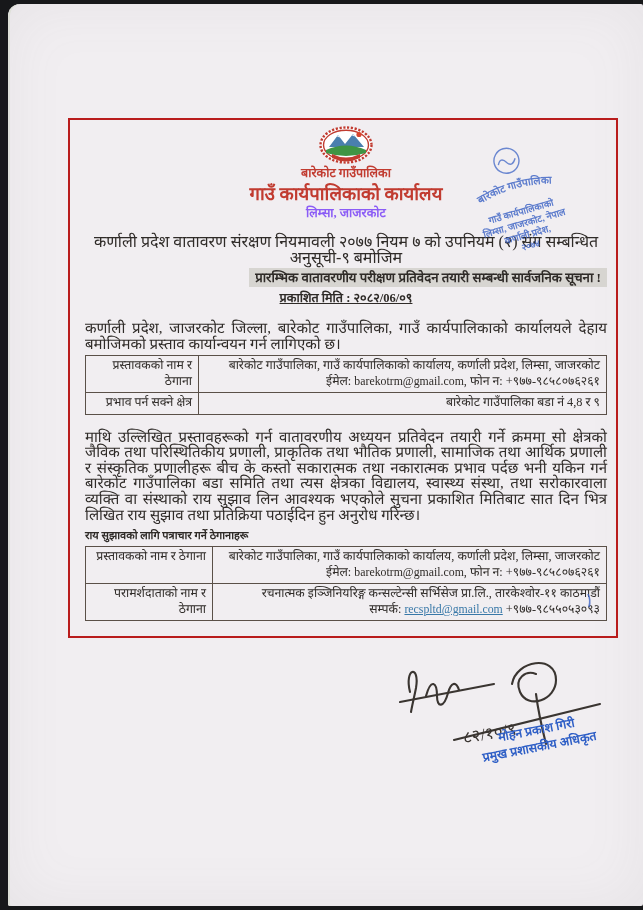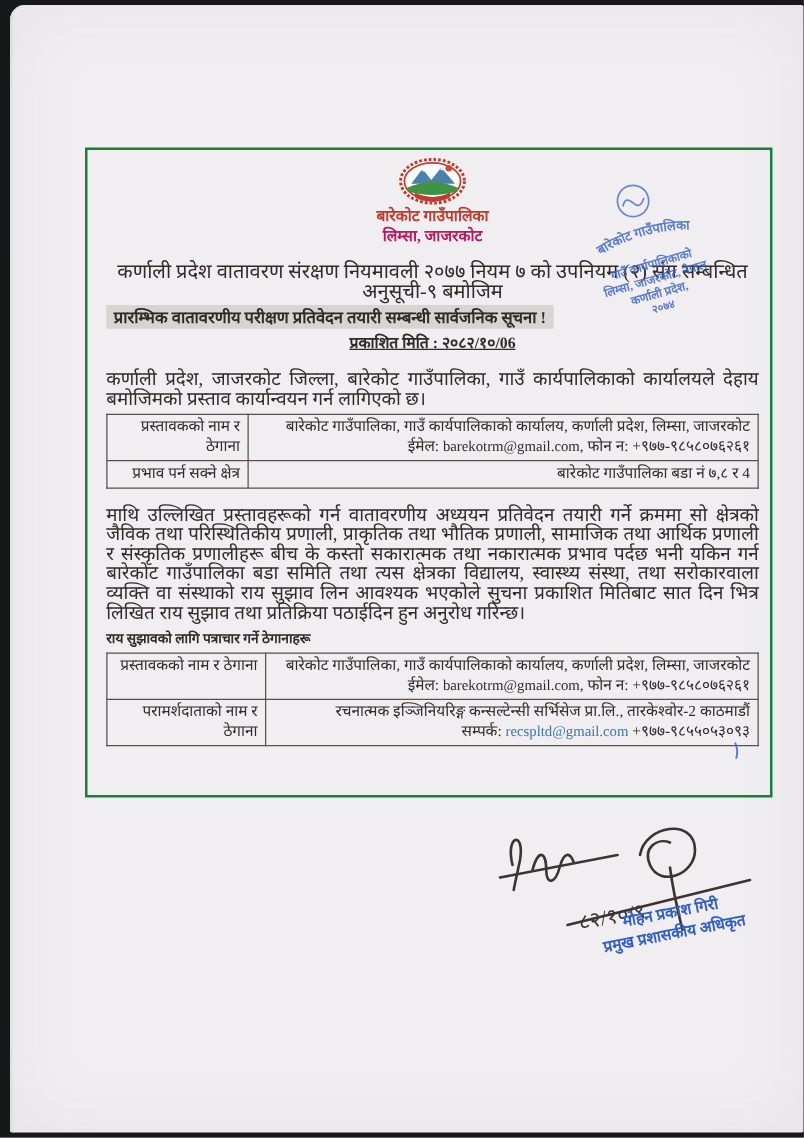--- a/index.html
+++ b/index.html
@@ -3,42 +3,42 @@
 <meta charset="utf-8">
 <style>
   html,body{margin:0;padding:0;}
   body{background:#141416;}
   .scene{position:relative;width:643px;height:910px;background:#17181a;overflow:hidden;
          font-family:"Liberation Serif","DejaVu Serif",serif;color:#2f2b28;}
   .paper{position:absolute;left:8px;top:4px;width:635px;height:902px;background:#f1eef1;
          border-radius:12px 2px 2px 2px;
          box-shadow:inset 0 0 60px rgba(120,110,120,0.08), inset 2px 0 0 #e4e6de;}
   .frame{position:absolute;left:60px;top:114px;width:550px;height:520px;box-sizing:border-box;
-         border:2px solid #15803d;}
+         border:2px solid #b91c1c;}
   .frame-content{position:relative;width:100%;height:100%;box-sizing:border-box;
          padding:4px 9px 0 15px;}
   .header-block{text-align:center;line-height:1;}
   .logo{display:block;margin:2px auto 2px auto;}
   .muni-line{font-size:12.5px;font-weight:bold;color:#c13b30;line-height:15px;}
   .office-line{font-size:18.5px;font-weight:bold;color:#c13b30;line-height:22px;margin-top:2px;}
-  .loc-line,.prov-line{font-size:12.5px;font-weight:bold;color:#be185d;line-height:15px;margin-top:1px;}
+  .loc-line,.prov-line{font-size:12.5px;font-weight:bold;color:#8b5cf6;line-height:15px;margin-top:1px;}
   .stamp-wrap{position:absolute;right:26px;top:24px;width:150px;height:115px;
          transform:rotate(-16deg);opacity:0.82;pointer-events:none;}
   .subject-line{text-align:center;font-size:16px;line-height:16px;margin-top:13px;}
-  .title-row{text-align:left;margin-top:2px;}
+  .title-row{text-align:right;margin-top:2px;}
   .notice-title{display:inline-block;font-size:13.2px;font-weight:bold;background:#d7d5d1;
          padding:1px 6px;line-height:17px;}
   .date-line{text-align:center;font-size:12.6px;font-weight:bold;text-decoration:underline;
          line-height:16px;margin-top:3px;}
   .para{font-size:15px;line-height:15.6px;text-align:justify;margin-top:15px;}
   .doc-table{width:100%;border-collapse:collapse;margin-top:3px;font-size:12.3px;text-align:right;}
   .doc-table td{border:1px solid #5a5048;vertical-align:top;padding:2px 6px 3px 6px;line-height:15.5px;}
   .label-col-1{width:100px;}
   .label-col-2{width:114px;}
-  .email-link{color:#3878a8;}
+  .email-link{color:#3878a8;text-decoration:underline;}
   .latin{font-size:11.8px;}
   .addr-heading{font-size:11px;font-weight:bold;line-height:15px;margin-top:5px;}
   .sig-area{position:absolute;left:388px;top:644px;width:220px;height:150px;}
   .officer-stamp{position:absolute;left:62px;top:74px;width:160px;transform:rotate(-11deg);
          color:#2f5fc6;font-weight:bold;font-size:12.5px;line-height:17px;text-align:center;}
   .ink-tick{position:absolute;left:577px;top:589px;}
   .stamp-text{font-weight:bold;}
 </style>
 </head>
 <body>
@@ -53,20 +53,21 @@
           <svg class="logo" width="54" height="38" viewBox="0 0 54 38">
             <ellipse cx="27" cy="19" rx="25.5" ry="17.5" fill="#ffffff" stroke="#c13b30" stroke-width="2.4" stroke-dasharray="2.2,1.6"></ellipse>
             <ellipse cx="27" cy="19" rx="22.5" ry="14.8" fill="#ffffff" stroke="#c13b30" stroke-width="1.4"></ellipse>
             <path d="M10,21 L19,9 L26,18 L34,8 L45,21 Z" fill="#4a7fae"></path>
             <path d="M18,10.5 L19,9 L21,11.5 Z M33,9.5 L34,8 L36,10.5 Z" fill="#eef4f8"></path>
             <circle cx="40" cy="8.5" r="2.6" fill="#d8452f"></circle>
             <path d="M7,24 Q27,15 47,24 L47,27 Q27,33 7,27 Z" fill="#3f9444"></path>
             <path d="M13,28 Q27,35 41,28 L41,32 Q27,39 13,32 Z" fill="#c13b30"></path>
           </svg>
           <div class="muni-line">बारेकोट गाउँपालिका</div>
+          <div class="office-line">गाउँ कार्यपालिकाको कार्यालय</div>
           <div class="loc-line">लिम्सा, जाजरकोट</div>
         </div>
 
         <div class="stamp-wrap">
           <svg width="150" height="115" viewBox="0 0 150 115">
             <g fill="none" stroke="#3c63c5" stroke-width="1.4" opacity="0.9">
               <circle cx="78" cy="16" r="12.5"></circle>
               <path d="M69,18 q4,-8 9,0 q4,6 9,-2"></path>
             </g>
             <defs>
@@ -79,57 +80,57 @@
             <text x="78" y="84" text-anchor="middle" font-size="9.5" class="stamp-text" fill="#3c63c5">लिम्सा, जाजरकोट, नेपाल</text>
             <text x="78" y="96" text-anchor="middle" font-size="9.5" class="stamp-text" fill="#3c63c5">कर्णाली प्रदेश,</text>
             <text x="78" y="107" text-anchor="middle" font-size="9" class="stamp-text" fill="#3c63c5">२०७४</text>
           </svg>
         </div>
 
         <div class="subject-line">कर्णाली प्रदेश वातावरण संरक्षण नियमावली २०७७ नियम ७ को उपनियम (२) संग सम्बन्धित अनुसूची-९ बमोजिम</div>
         <div class="title-row">
           <span class="notice-title">प्रारम्भिक वातावरणीय परीक्षण प्रतिवेदन तयारी सम्बन्धी सार्वजनिक सूचना !</span>
         </div>
-        <div class="date-line">प्रकाशित मिति : २०८२/१०/06</div>
+        <div class="date-line">प्रकाशित मिति : २०८२/06/०९</div>
 
         <div class="para">कर्णाली प्रदेश, जाजरकोट जिल्ला, बारेकोट गाउँपालिका, गाउँ कार्यपालिकाको कार्यालयले देहाय बमोजिमको प्रस्ताव कार्यान्वयन गर्न लागिएको छ।</div>
 
         <table class="doc-table">
           <tbody>
               <tr>
             <td class="label-col-1">प्रस्तावकको नाम र ठेगाना</td>
             <td>
               <span>बारेकोट गाउँपालिका, गाउँ कार्यपालिकाको कार्यालय,  कर्णाली प्रदेश, लिम्सा, जाजरकोट</span><br>
               <span>ईमेल: </span><span class="latin">barekotrm@gmail.com</span><span>, फोन न: +९७७-९८५८०७६२६१</span>
             </td>
           </tr>
           <tr>
             <td class="label-col-1">प्रभाव पर्न सक्ने क्षेत्र</td>
-            <td>बारेकोट गाउँपालिका बडा नं ७,८ र 4</td>
+            <td>बारेकोट गाउँपालिका बडा नं 4,8 र ९</td>
           </tr>
         </tbody>
           </table>
 
         <div class="para">माथि उल्लिखित प्रस्तावहरूको गर्न वातावरणीय अध्ययन प्रतिवेदन तयारी गर्ने क्रममा सो क्षेत्रको जैविक तथा परिस्थितिकीय प्रणाली, प्राकृतिक तथा भौतिक प्रणाली, सामाजिक तथा आर्थिक प्रणाली र संस्कृतिक प्रणालीहरू बीच के कस्तो सकारात्मक तथा नकारात्मक प्रभाव पर्दछ भनी यकिन गर्न बारेकोट गाउँपालिका बडा समिति तथा त्यस क्षेत्रका विद्यालय, स्वास्थ्य संस्था, तथा सरोकारवाला व्यक्ति वा संस्थाको राय सुझाव लिन आवश्यक भएकोले सुचना प्रकाशित मितिबाट सात दिन भित्र लिखित राय सुझाव तथा प्रतिक्रिया पठाईदिन हुन अनुरोध गरिन्छ।</div>
 
         <div class="addr-heading">राय सुझावको लागि पत्राचार गर्ने ठेगानाहरू</div>
 
         <table class="doc-table">
           <tbody>
               <tr>
             <td class="label-col-2">प्रस्तावकको नाम र ठेगाना</td>
             <td>
               <span>बारेकोट गाउँपालिका, गाउँ कार्यपालिकाको कार्यालय,  कर्णाली प्रदेश, लिम्सा, जाजरकोट</span><br>
               <span>ईमेल: </span><span class="latin">barekotrm@gmail.com</span><span>, फोन न: +९७७-९८५८०७६२६१</span>
             </td>
           </tr>
           <tr>
             <td class="label-col-2">परामर्शदाताको नाम र ठेगाना</td>
             <td>
-              <span>रचनात्मक इञ्जिनियरिङ्ग कन्सल्टेन्सी सर्भिसेज प्रा.लि., तारकेश्वोर-2 काठमाडौं</span><br>
+              <span>रचनात्मक इञ्जिनियरिङ्ग कन्सल्टेन्सी सर्भिसेज प्रा.लि., तारकेश्वोर-११ काठमाडौं</span><br>
               <span>सम्पर्क: </span><span class="latin email-link">recspltd@gmail.com</span><span> +९७७-९८५५०५३०९३</span>
             </td>
           </tr>
         </tbody>
           </table>
 
       </div>
     </div>
 
     <svg class="ink-tick" width="8" height="16" viewBox="0 0 8 16">

